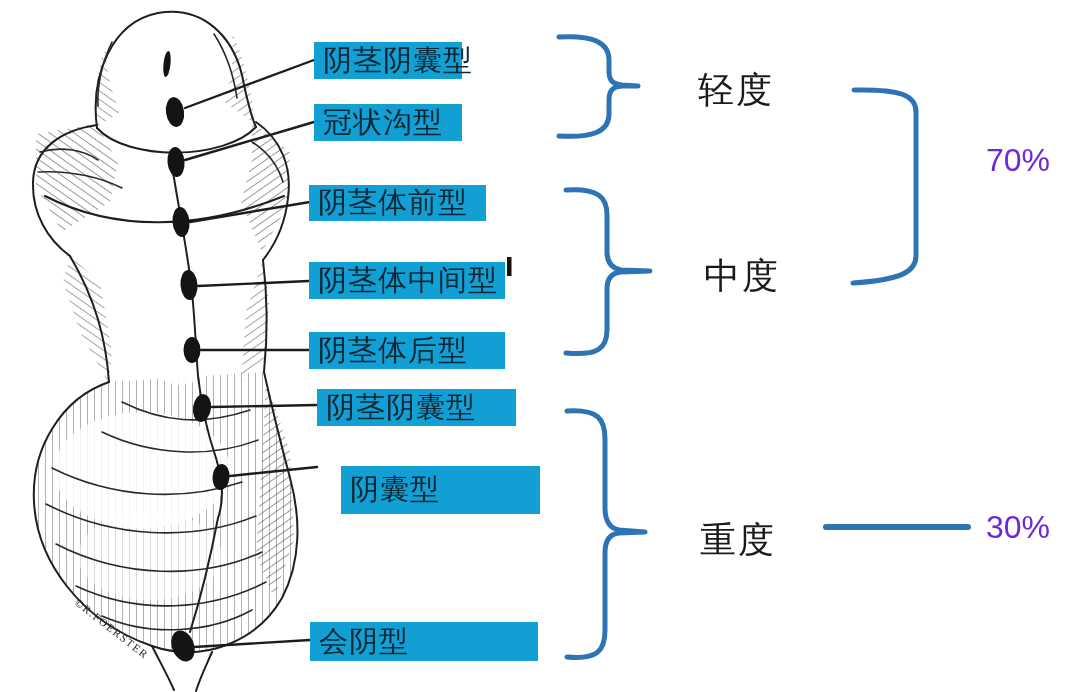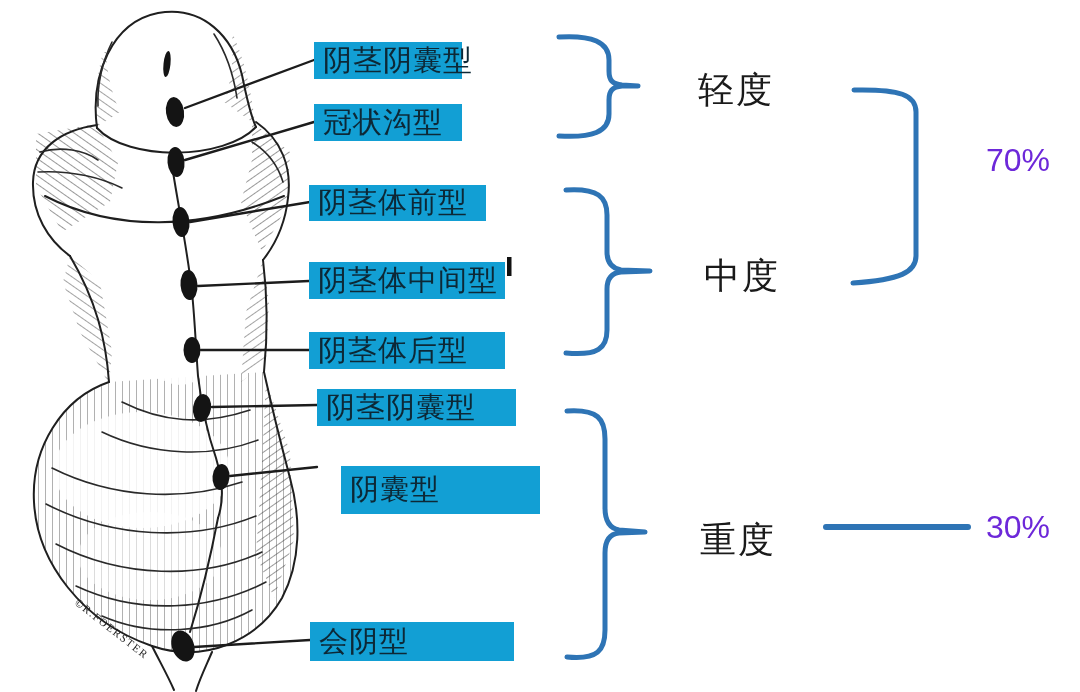--- a/index.html
+++ b/index.html
@@ -131,21 +131,21 @@
     <text class="sig" transform="translate(74,604) rotate(38)">©R.FOERSTER</text>
   </svg>
 
   <div class="type-label" style="left:314px;top:42px;width:148px;height:37px;">阴茎阴囊型</div>
   <div class="type-label" style="left:314px;top:104px;width:148px;height:37px;">冠状沟型</div>
   <div class="type-label" style="left:309px;top:185px;width:177px;height:36px;">阴茎体前型</div>
   <div class="type-label" style="left:309px;top:262px;width:196px;height:37px;">阴茎体中间型</div>
   <div class="type-label" style="left:309px;top:332px;width:196px;height:37px;">阴茎体后型</div>
   <div class="type-label" style="left:317px;top:389px;width:199px;height:37px;">阴茎阴囊型</div>
   <div class="type-label" style="left:317px;top:466px;width:199px;height:48px;margin-left:24px;">阴囊型</div>
-  <div class="type-label" style="left:310px;top:622px;width:204px;height:39px;">会阴型</div>
+  <div class="type-label" style="left:310px;top:622px;width:228px;height:39px;">会阴型</div>
 
   <div class="severity" style="left:704px;top:252px;">中度</div>
   <div class="severity" style="left:698px;top:66px;">轻度</div>
   <div class="severity" style="left:700px;top:516px;">重度</div>
 
   <div class="percent" style="left:986px;top:142px;">70%</div>
   <div class="percent" style="left:986px;top:509px;">30%</div>
 
 </div>
 

